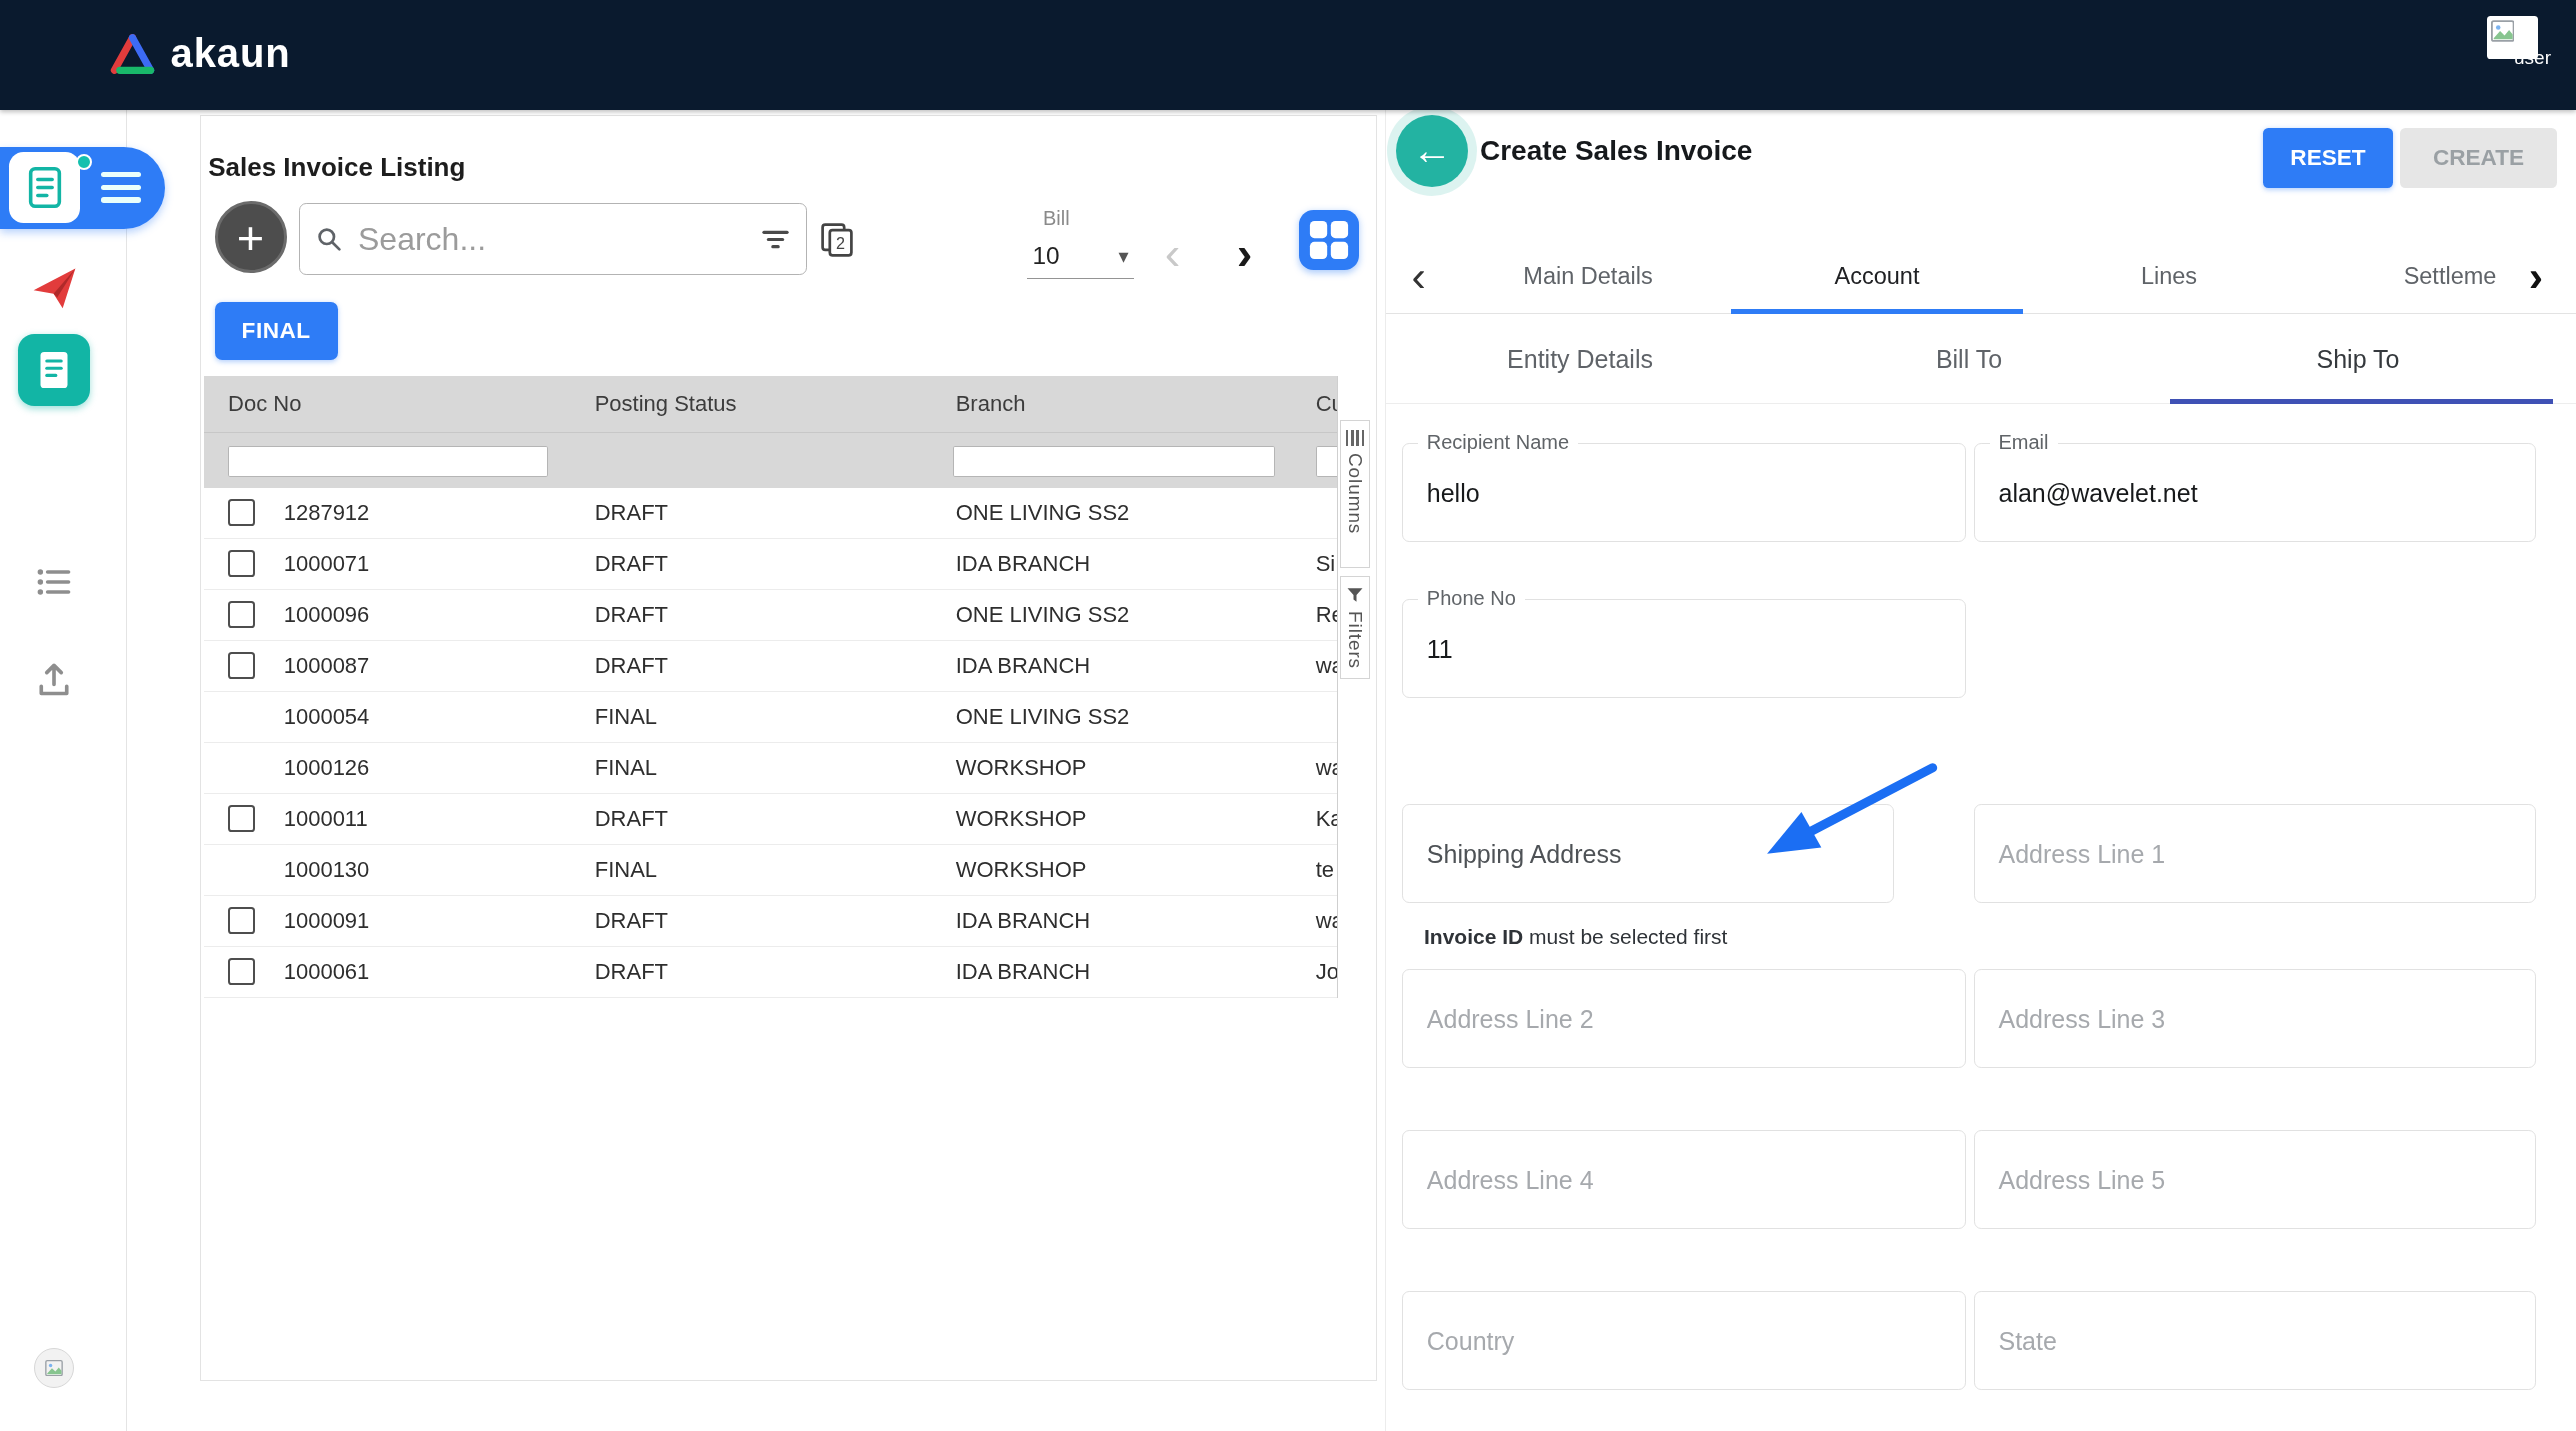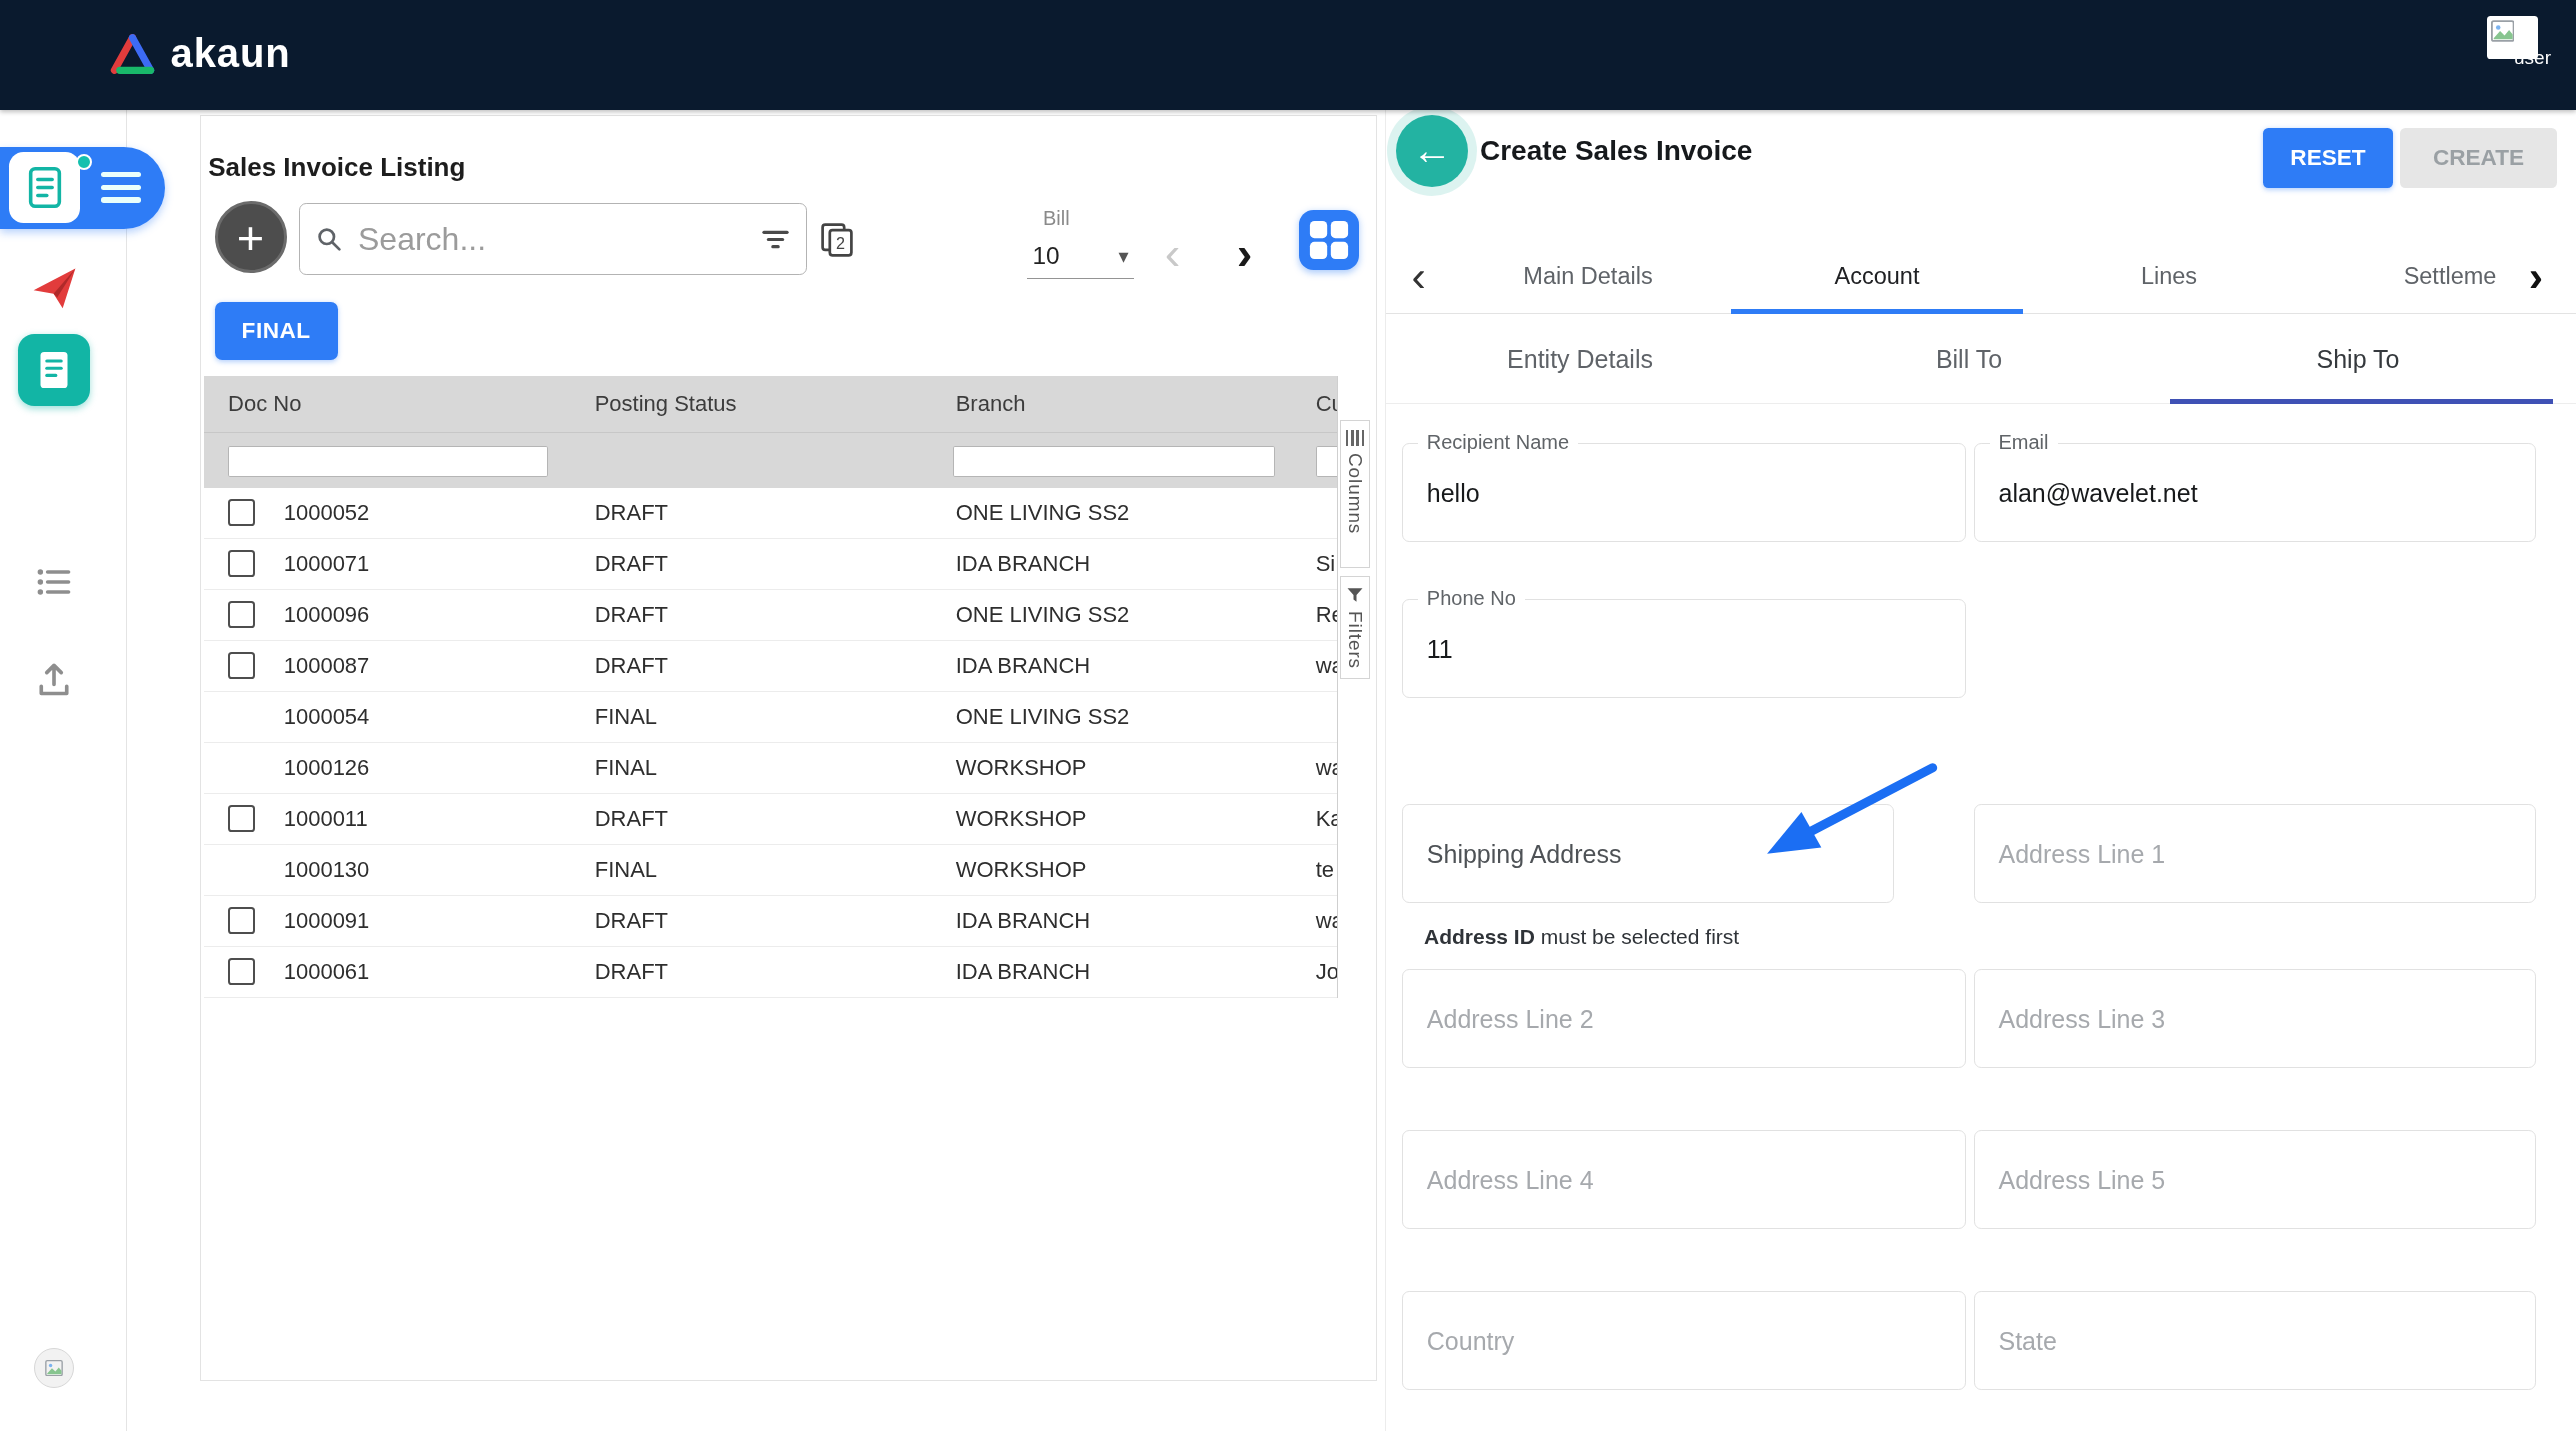--- a/index.html
+++ b/index.html
@@ -249,21 +249,21 @@
         <span class="h-cu">Cu</span>
       </div>
       <div class="tfilter">
         <input style="left: 24.4px; width: 320px;">
         <input style="left: 749px; width: 322px;">
         <input style="left: 1112px; width: 181px;">
       </div>
 
       <div class="trow">
         <span class="cb"></span>
-        <span class="cell c-doc">1000052</span>
+        <span class="cell c-doc">1287912</span>
         <span class="cell c-st">DRAFT</span>
         <span class="cell c-br">ONE LIVING SS2</span>
         <span class="cell c-cu"></span>
       </div>
       <div class="trow">
         <span class="cb"></span>
         <span class="cell c-doc">1000071</span>
         <span class="cell c-st">DRAFT</span>
         <span class="cell c-br">IDA BRANCH</span>
         <span class="cell c-cu">Si</span>
@@ -390,21 +390,21 @@
       <span class="fvalue">11</span>
     </div>
 
     <div class="field" style="left:16.3px;top:694px;width:492px;">
       <span class="fph fph-dark">Shipping Address</span>
     </div>
     <div class="field" style="left:588px;top:694px;width:562px;">
       <span class="fph">Address Line 1</span>
     </div>
 
-    <div class="helper"><b>Address ID</b><span> must be selected first</span></div>
+    <div class="helper"><b>Invoice ID</b><span> must be selected first</span></div>
 
     <div class="field" style="left:16.3px;top:859px;width:564px;">
       <span class="fph">Address Line 2</span>
     </div>
     <div class="field" style="left:588px;top:859px;width:562px;">
       <span class="fph">Address Line 3</span>
     </div>
 
     <div class="field" style="left:16.3px;top:1020px;width:564px;">
       <span class="fph">Address Line 4</span>

